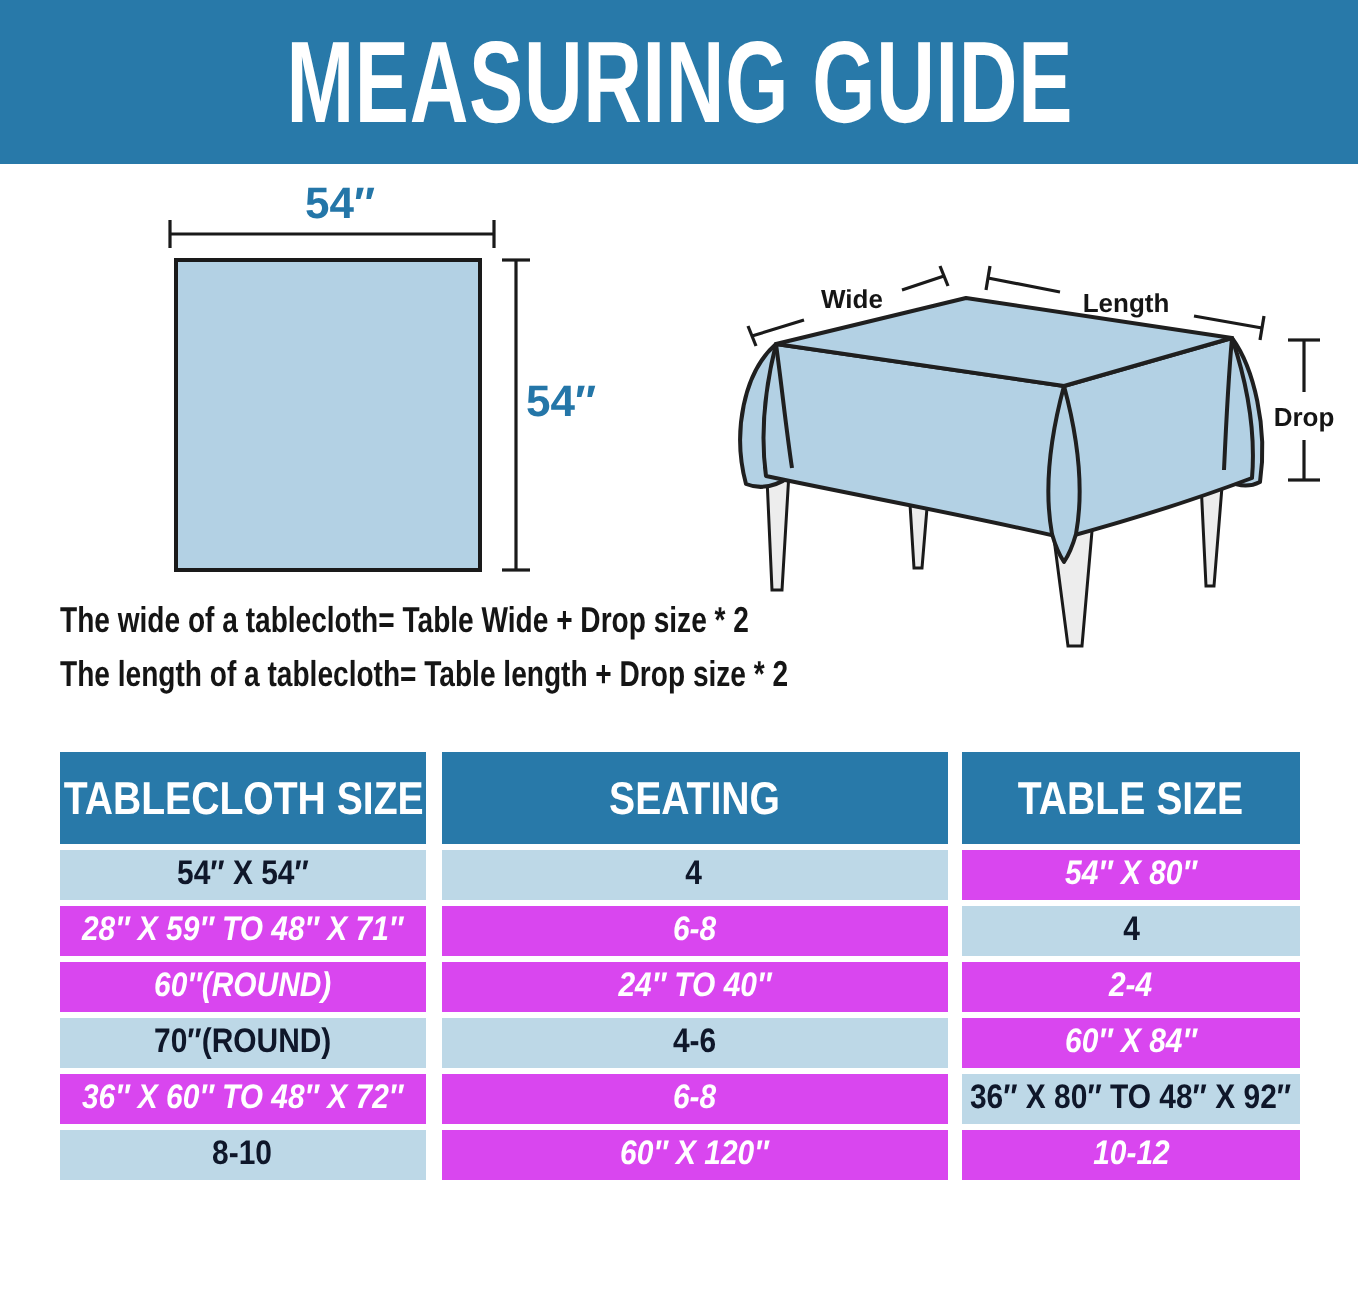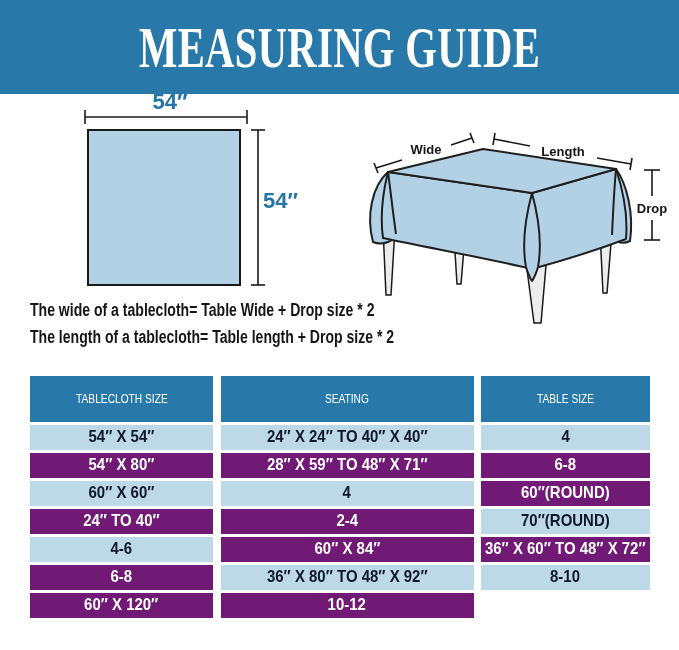--- a/index.html
+++ b/index.html
@@ -2,22 +2,22 @@
 <html><head>
 <meta charset="utf-8">
 <style>
   html,body{margin:0;padding:0;}
   body{
     width:679px;height:650px;position:relative;overflow:hidden;
     background:#ffffff;font-family:"Liberation Sans",sans-serif;
   }
   
   .banner{
-    position:absolute;top:0;left:0;width:679px;height:94px;
-    background:#2879a9;display:flex;align-items:center;justify-content:center;font-family:Liberation Serif, serif;
+    position:absolute;top:0;left:0;width:679px;height:82px;
+    background:#2879a9;display:flex;align-items:center;justify-content:center;
   }
   .banner-title{
     color:#ffffff;font-size:58px;font-weight:bold;white-space:nowrap;
     transform:scaleX(0.70);letter-spacing:0.5px;
   }
   
   .sq-svg{position:absolute;left:28px;top:90px;}
   .tbl-svg{position:absolute;left:350px;top:92px;}
   .dimtext{fill:#2476a8;font-weight:bold;font-size:22px;}
   .illtext{fill:#151515;font-weight:bold;font-size:13px;}
@@ -30,25 +30,25 @@
   #formula-2{top:327px;}
   
   .size-table{
     position:absolute;left:30px;top:376px;width:620px;
     display:grid;grid-template-columns:183px 253px 169px;
     column-gap:7.5px;row-gap:2.5px;background:#ffffff;
   }
   .cell{display:flex;align-items:center;justify-content:center;}
   .th{
     height:46px;background:#2879a9;color:#ffffff;
-    font-size:12px;font-weight:normal;
+    font-size:23px;font-weight:bold;
   }
   .td{height:25.5px;font-size:17px;font-weight:bold;}
   .row-light{background:#bdd8e7;color:#0f172a;}
-  .row-dark{background:#701a75;color:#ffffff;}
+  .row-dark{background:#d946ef;color:#ffffff;font-style:italic;}
   .cond{transform:scaleX(0.88);white-space:nowrap;display:inline-block;}
   .cond-hdr{transform:scaleX(0.85);white-space:nowrap;display:inline-block;}
 </style>
 </head>
 <body>
 
 <div class="banner">
   <div class="banner-title">MEASURING GUIDE</div>
 </div>
 
@@ -126,39 +126,33 @@
       <span class="cond-hdr">SEATING</span>
     </div>
   <div class="cell th">
       <span class="cond-hdr">TABLE SIZE</span>
     </div>
 
   <div class="cell td row-light">
       <span class="cond">54″ X 54″</span>
     </div>
   <div class="cell td row-light">
-      <span class="cond">24″ X 24″ TO 40″ X 40″</span>
-    </div>
-  <div class="cell td row-light">
       <span class="cond">4</span>
     </div>
 
   <div class="cell td row-dark">
       <span class="cond">54″ X 80″</span>
     </div>
   <div class="cell td row-dark">
       <span class="cond">28″ X 59″ TO 48″ X 71″</span>
     </div>
   <div class="cell td row-dark">
       <span class="cond">6-8</span>
     </div>
 
-  <div class="cell td row-light">
-      <span class="cond">60″ X 60″</span>
-    </div>
   <div class="cell td row-light">
       <span class="cond">4</span>
     </div>
 
   <div class="cell td row-dark">
       <span class="cond">60″(ROUND)</span>
     </div>
   <div class="cell td row-dark">
       <span class="cond">24″ TO 40″</span>
     </div>

